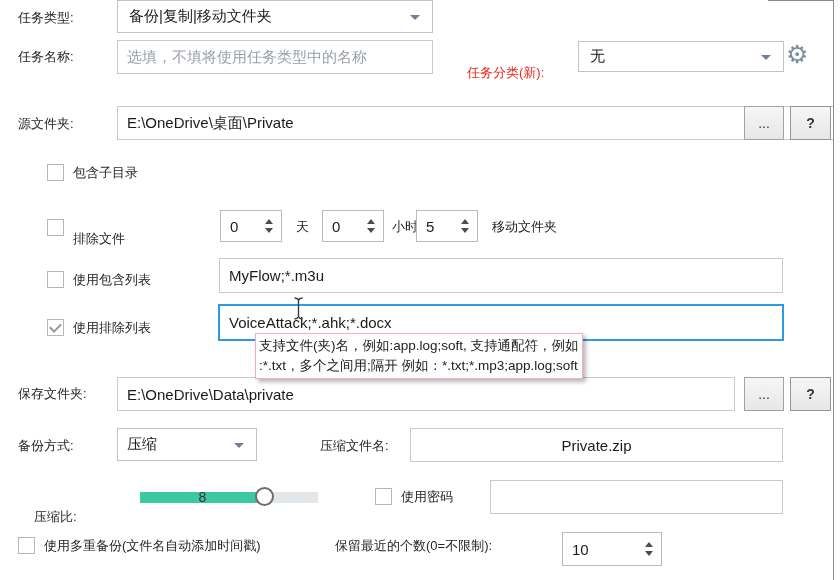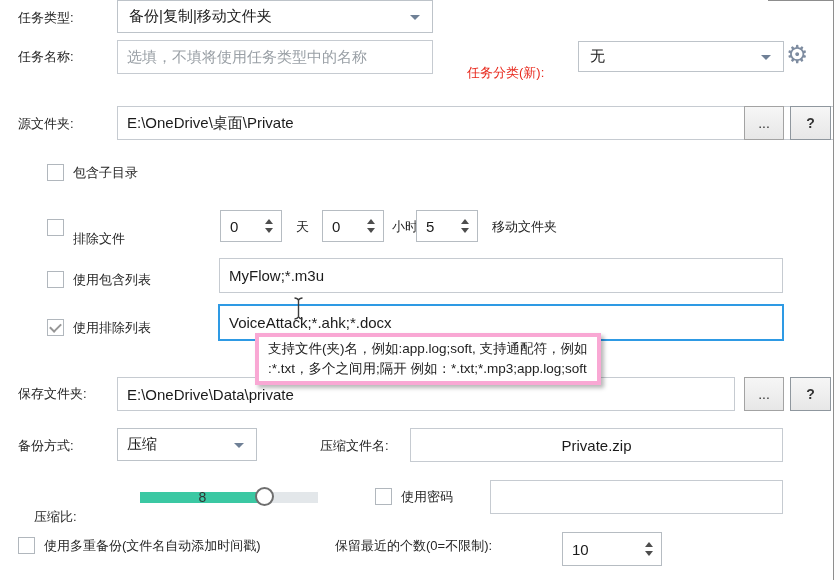--- a/index.html
+++ b/index.html
@@ -26,22 +26,22 @@
   .checkbox.checked::after { content:""; position:absolute; left:2px; top:3px; width:9px; height:5px;
            border-left:2px solid #969696; border-bottom:2px solid #969696; transform:rotate(-45deg); }
 
   .spin { position:absolute; border:1px solid #b6bcc2; background:#fff; display:flex; align-items:center;
           padding-left:9px; font-size:15px; color:#1b1b1b; }
   .spin .arrows { position:absolute; right:8px; top:50%; transform:translateY(-50%);
           display:flex; flex-direction:column; gap:4px; }
   .tri-up   { width:0; height:0; border-left:4px solid transparent; border-right:4px solid transparent; border-bottom:5px solid #4d4d4d; }
   .tri-down { width:0; height:0; border-left:4px solid transparent; border-right:4px solid transparent; border-top:5px solid #4d4d4d; }
 
-  .tooltip { position:absolute; background:#fff; border:4px solid #f9a8d4;
-             box-shadow:3px 3px 4px rgba(0,0,0,0.28); padding:2px 9px; font-size:13.5px;
+  .tooltip { position:absolute; background:#fff; border:1px solid #f9a8d4;
+             box-shadow:3px 3px 4px rgba(0,0,0,0.28); padding:2px 3px; font-size:13.5px;
              line-height:20px; color:#222; z-index:6; white-space:nowrap; }
 
   .focus { border:2px solid #2e9ae4; z-index:2; }
 
   .slider-track  { position:absolute; left:140px; top:492px; width:178px; height:11px; background:#e3e7ea; }
   .slider-fill   { position:absolute; left:140px; top:492px; width:125px; height:11px; background:#3bc8a3; }
   .slider-value  { position:absolute; left:140px; top:489px; width:125px; text-align:center;
                    font-size:14px; color:#333; z-index:3; }
   .slider-thumb  { position:absolute; left:255px; top:487px; width:19px; height:19px; background:#fff;
                    border:2px solid #6e6e6e; border-radius:50%; z-index:4; }

